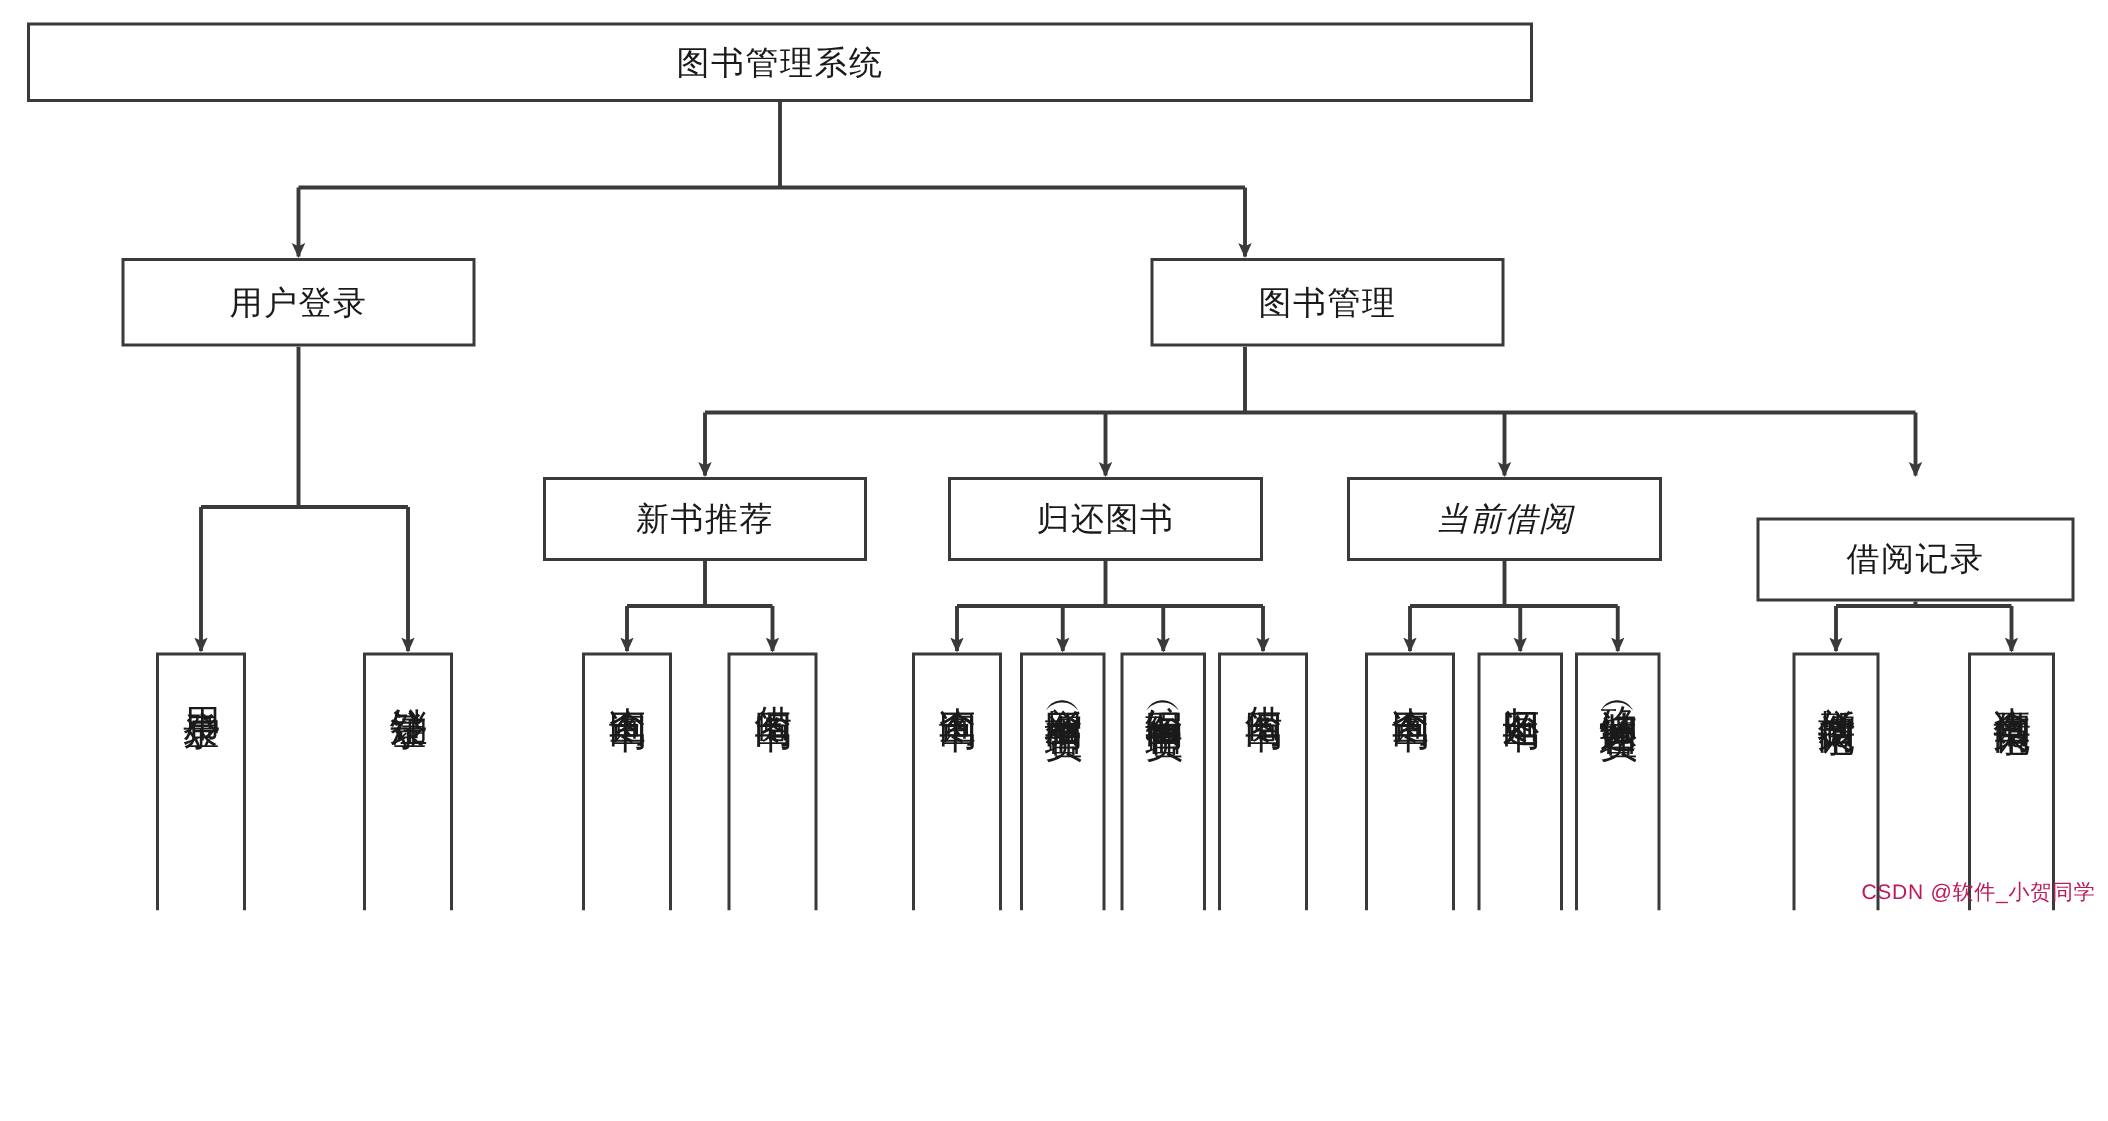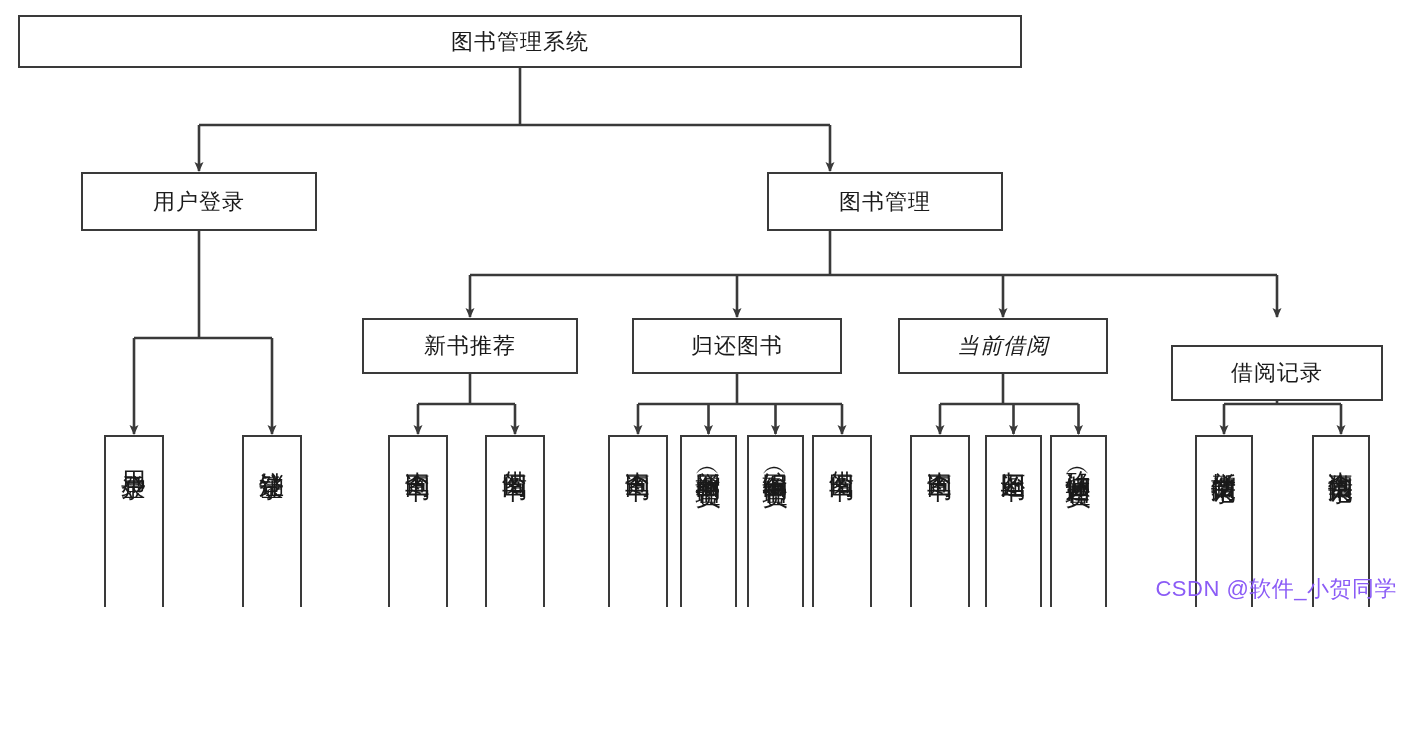--- a/index.html
+++ b/index.html
@@ -52,22 +52,22 @@
     font-size: 25px;
     line-height: 1.12;
     letter-spacing: 2px;
     white-space: normal;
     max-height: 100%;
   }
   .watermark {
     position: absolute;
     right: 8px;
     bottom: 3px;
-    font-size: 22px;
-    color: #8b5cf6;
+    font-size: 14px;
+    color: #be185d;
     white-space: nowrap;
     letter-spacing: 0.5px;
     pointer-events: none;
   }
 </style>
 </head>
 <body>
 
 <div id="canvas">
   <svg id="edges" viewBox="0 0 1405 747">

